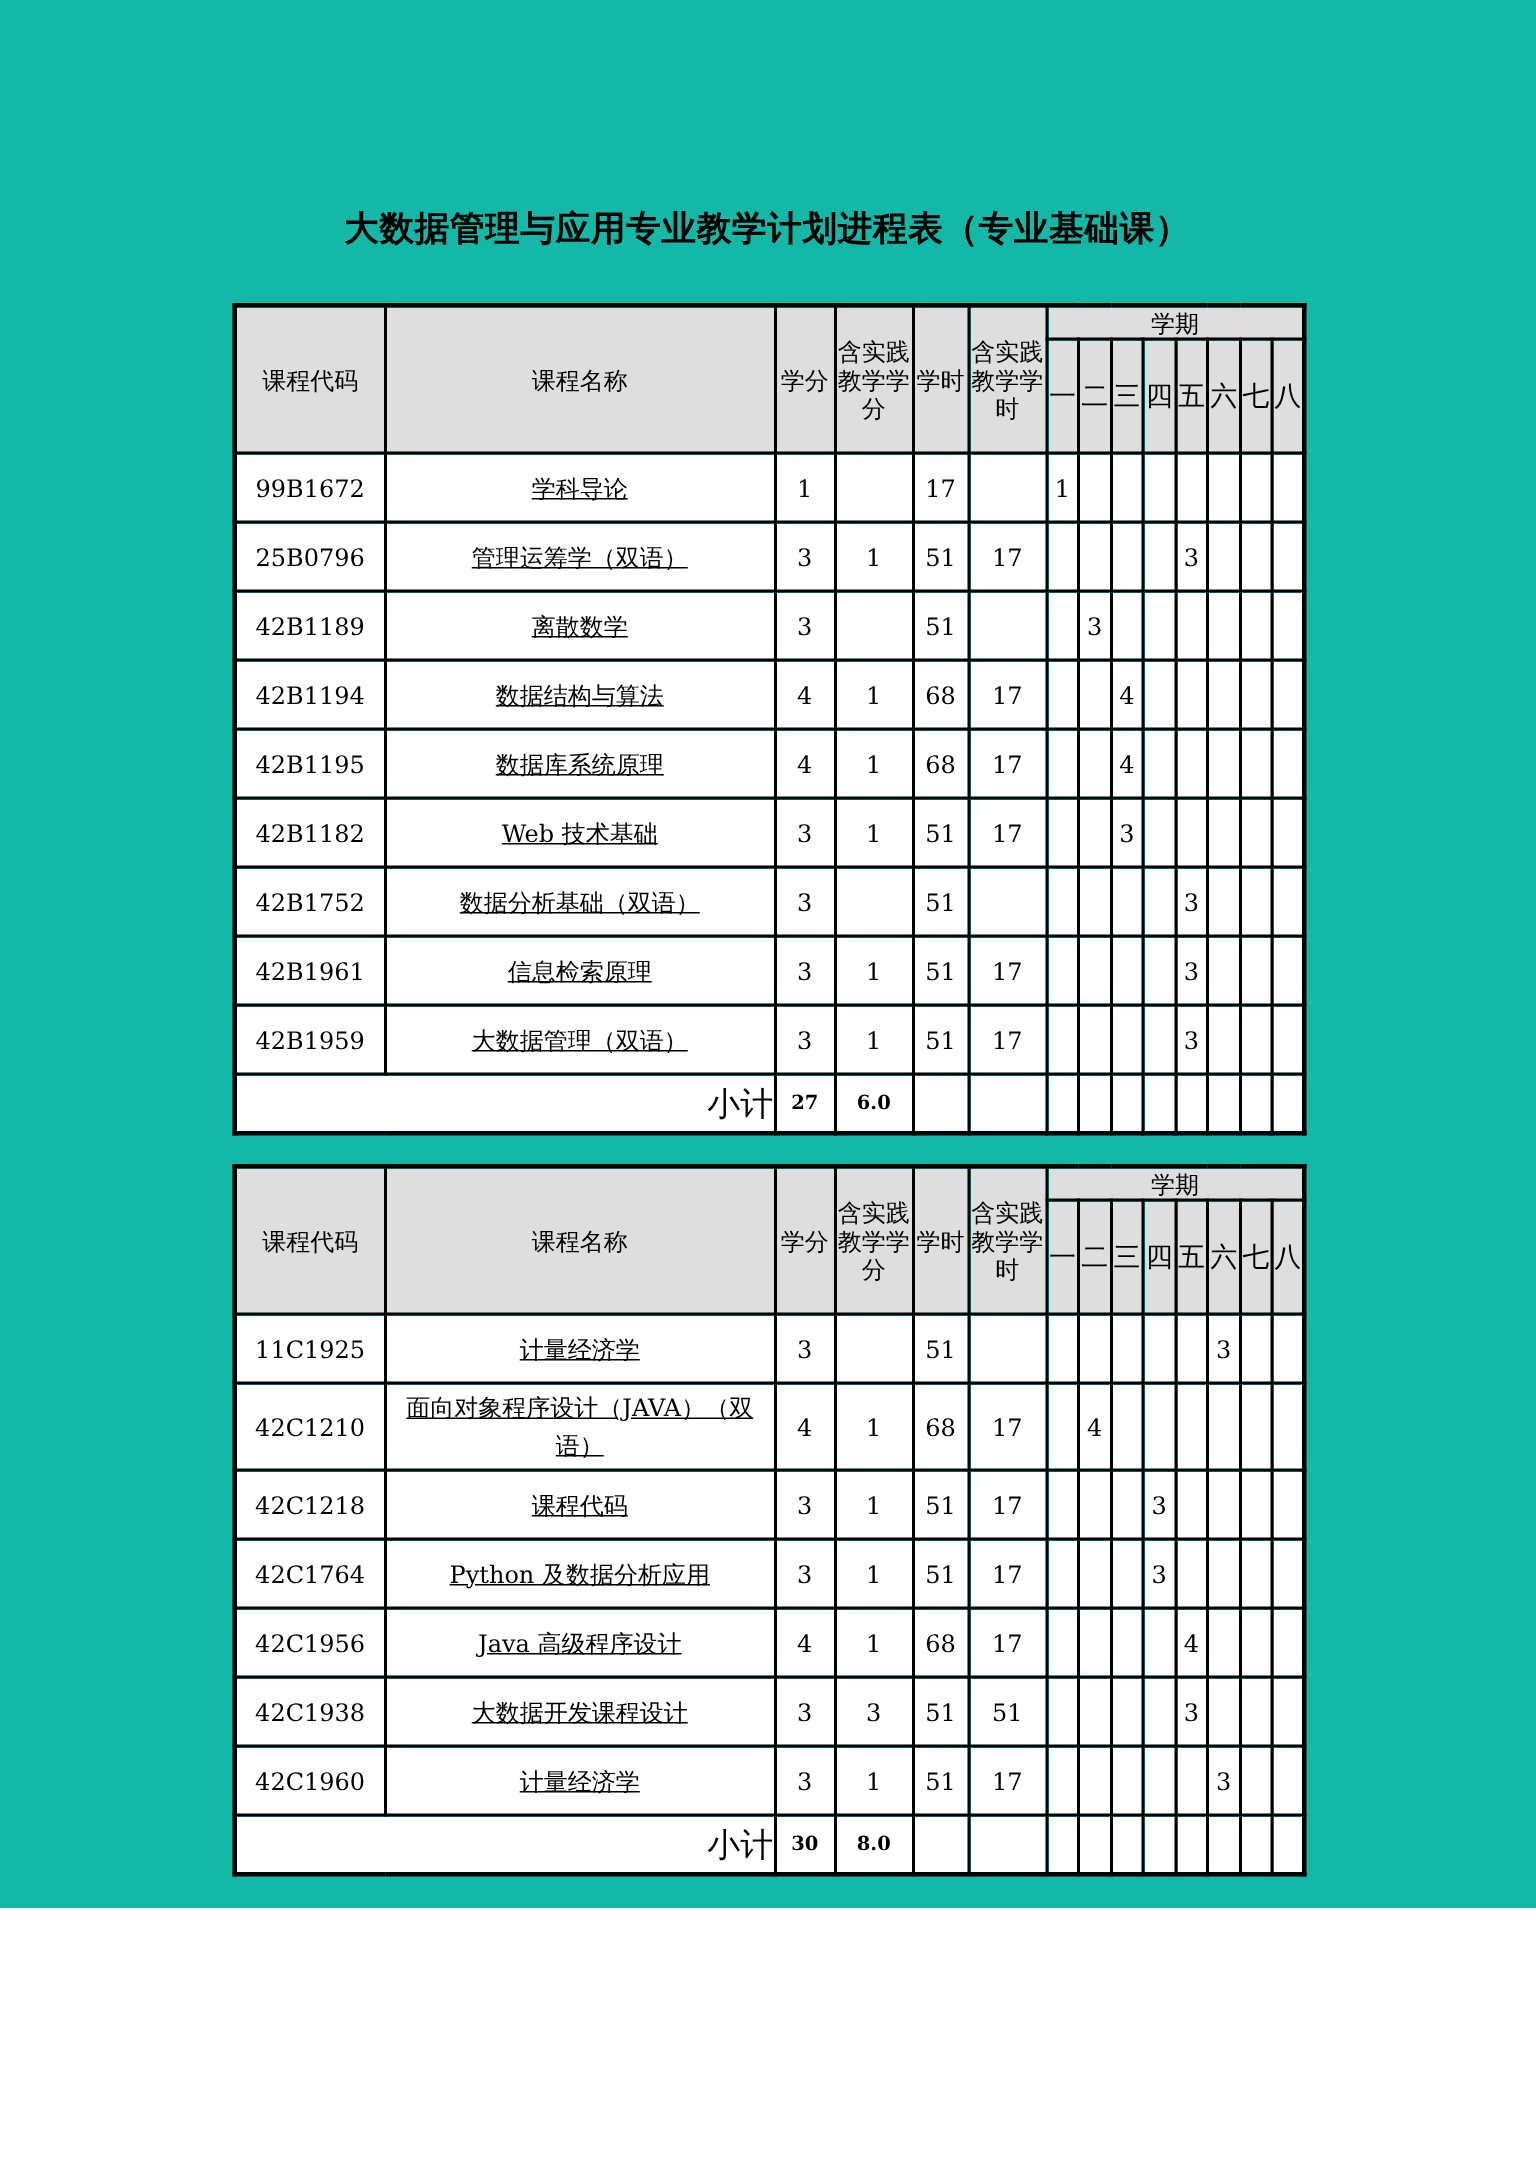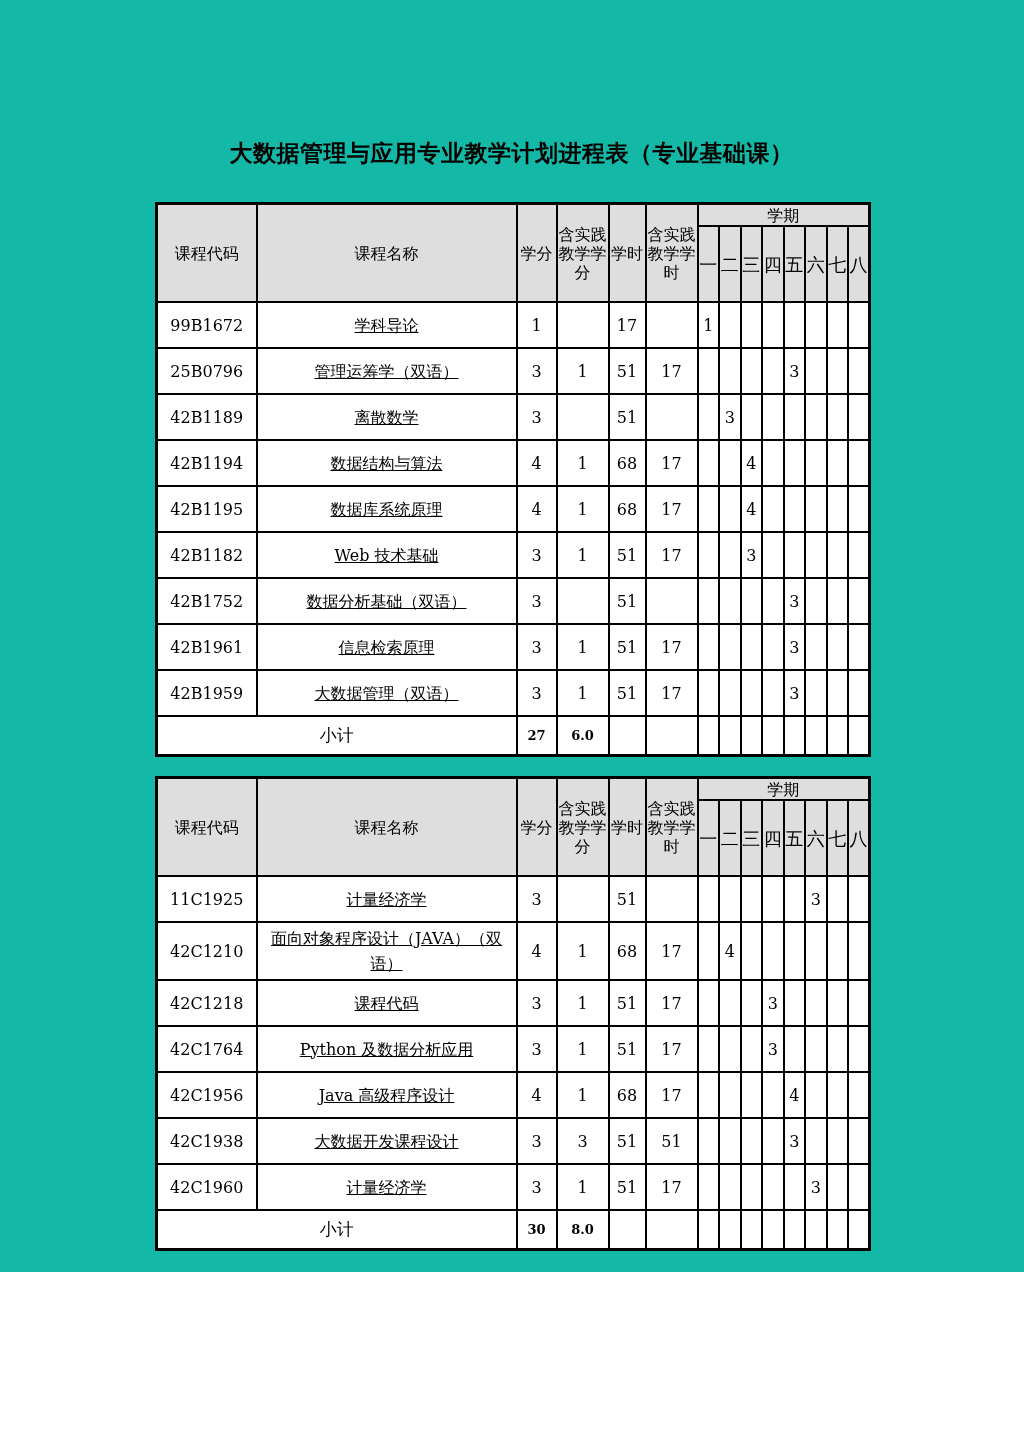--- a/index.html
+++ b/index.html
@@ -74,21 +74,21 @@
     text-align: center;
   }
   tbody td.name {
     text-align: center;
     padding: 3px 4px;
     line-height: 25px;
     word-break: break-all;
     text-decoration: underline;
   }
   tr.subtotal td { height: 37px; }
-  tr.subtotal td.label { font-size: 17px; }
+  tr.subtotal td.label { font-size: 22px; text-align: right; }
   tr.subtotal td.bold  { font-weight: bold; font-size: 13px; }
 </style>
 </head>
 <body>
 
 <div class="page">
     <section class="doc-section sec-0">
     <h2 class="table-title">大数据管理与应用专业教学计划进程表（专业基础课）</h2>
     <table class="course-table">
       <colgroup>

